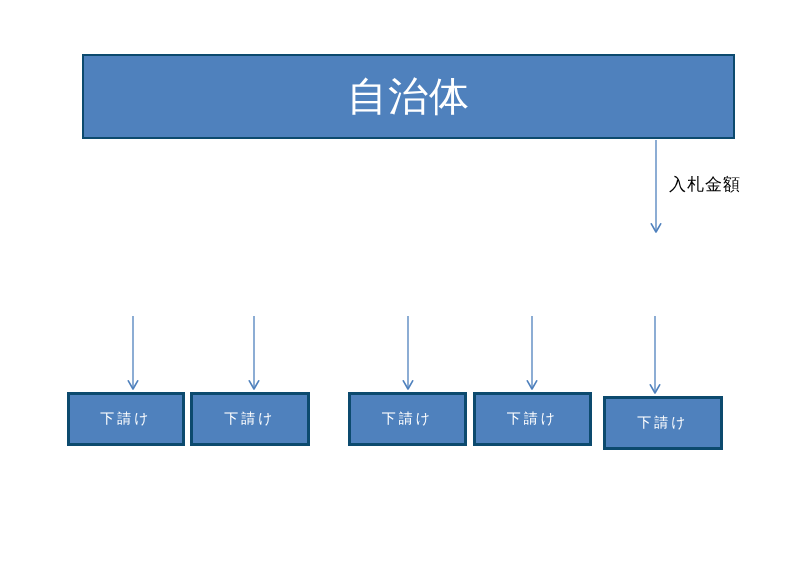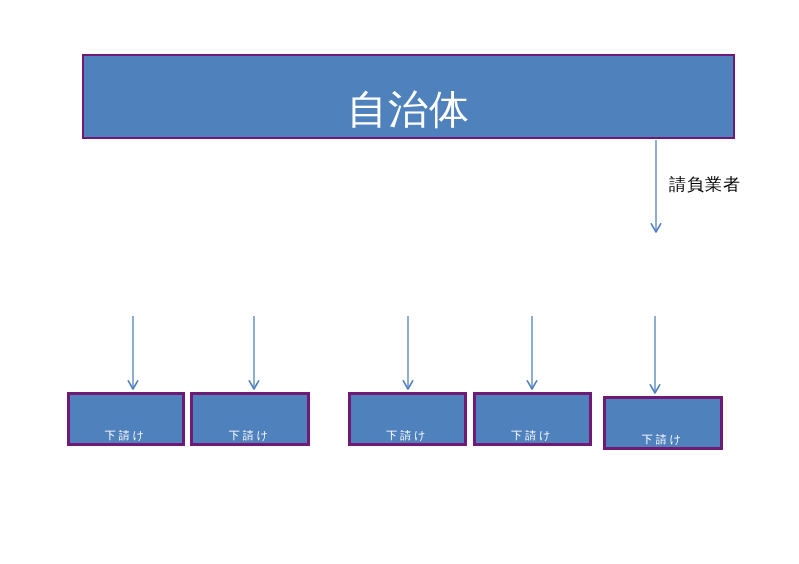--- a/index.html
+++ b/index.html
@@ -19,40 +19,40 @@
     position: absolute;
     left: 0;
     top: 0;
     width: 799px;
     height: 564px;
     pointer-events: none;
   }
   .node {
     position: absolute;
     background: #4f81bd;
-    border: 2px solid #701a75;
+    border: 2px solid #0c4a6e;
     box-sizing: border-box;
     display: flex;
-    align-items: flex-end;
+    align-items: center;
     justify-content: center;
     color: #ffffff;
     text-align: center;
   }
   .node-big {
     left: 82px;
     width: 653px;
     font-size: 40px;
     letter-spacing: 1px;
   }
   .node-municipality { top: 54px; height: 85px; }
   .node-contractor   { top: 236px; height: 78px; }
   .node-sub {
     border-width: 3px;
     height: 54px;
-    font-size: 11px;
+    font-size: 14px;
     letter-spacing: 3px;
   }
   .sub-1 { left: 67px;  top: 392px; width: 118px; }
   .sub-2 { left: 190px; top: 392px; width: 120px; }
   .sub-3 { left: 348px; top: 392px; width: 119px; }
   .sub-4 { left: 473px; top: 392px; width: 119px; }
   .sub-5 { left: 603px; top: 396px; width: 120px; }
   .connector-annotation {
     position: absolute;
     left: 669px;
@@ -79,21 +79,21 @@
     <line x1="254" y1="316" x2="254" y2="389" stroke="#4f81bd" stroke-width="1.3" marker-end="url(#arrowhead)"></line>
     <line x1="408" y1="316" x2="408" y2="389" stroke="#4f81bd" stroke-width="1.3" marker-end="url(#arrowhead)"></line>
     <line x1="532" y1="316" x2="532" y2="389" stroke="#4f81bd" stroke-width="1.3" marker-end="url(#arrowhead)"></line>
     <line x1="655" y1="316" x2="655" y2="393" stroke="#4f81bd" stroke-width="1.3" marker-end="url(#arrowhead)"></line>
   </svg>
 
   <div class="node node-big node-municipality">
     <span>自治体</span>
   </div>
 
-  <div class="connector-annotation">請負業者</div>
+  <div class="connector-annotation">入札金額</div>
 
 
   <div class="node node-sub sub-1">
     <span>下請け</span>
   </div>
   <div class="node node-sub sub-2">
     <span>下請け</span>
   </div>
   <div class="node node-sub sub-3">
     <span>下請け</span>

